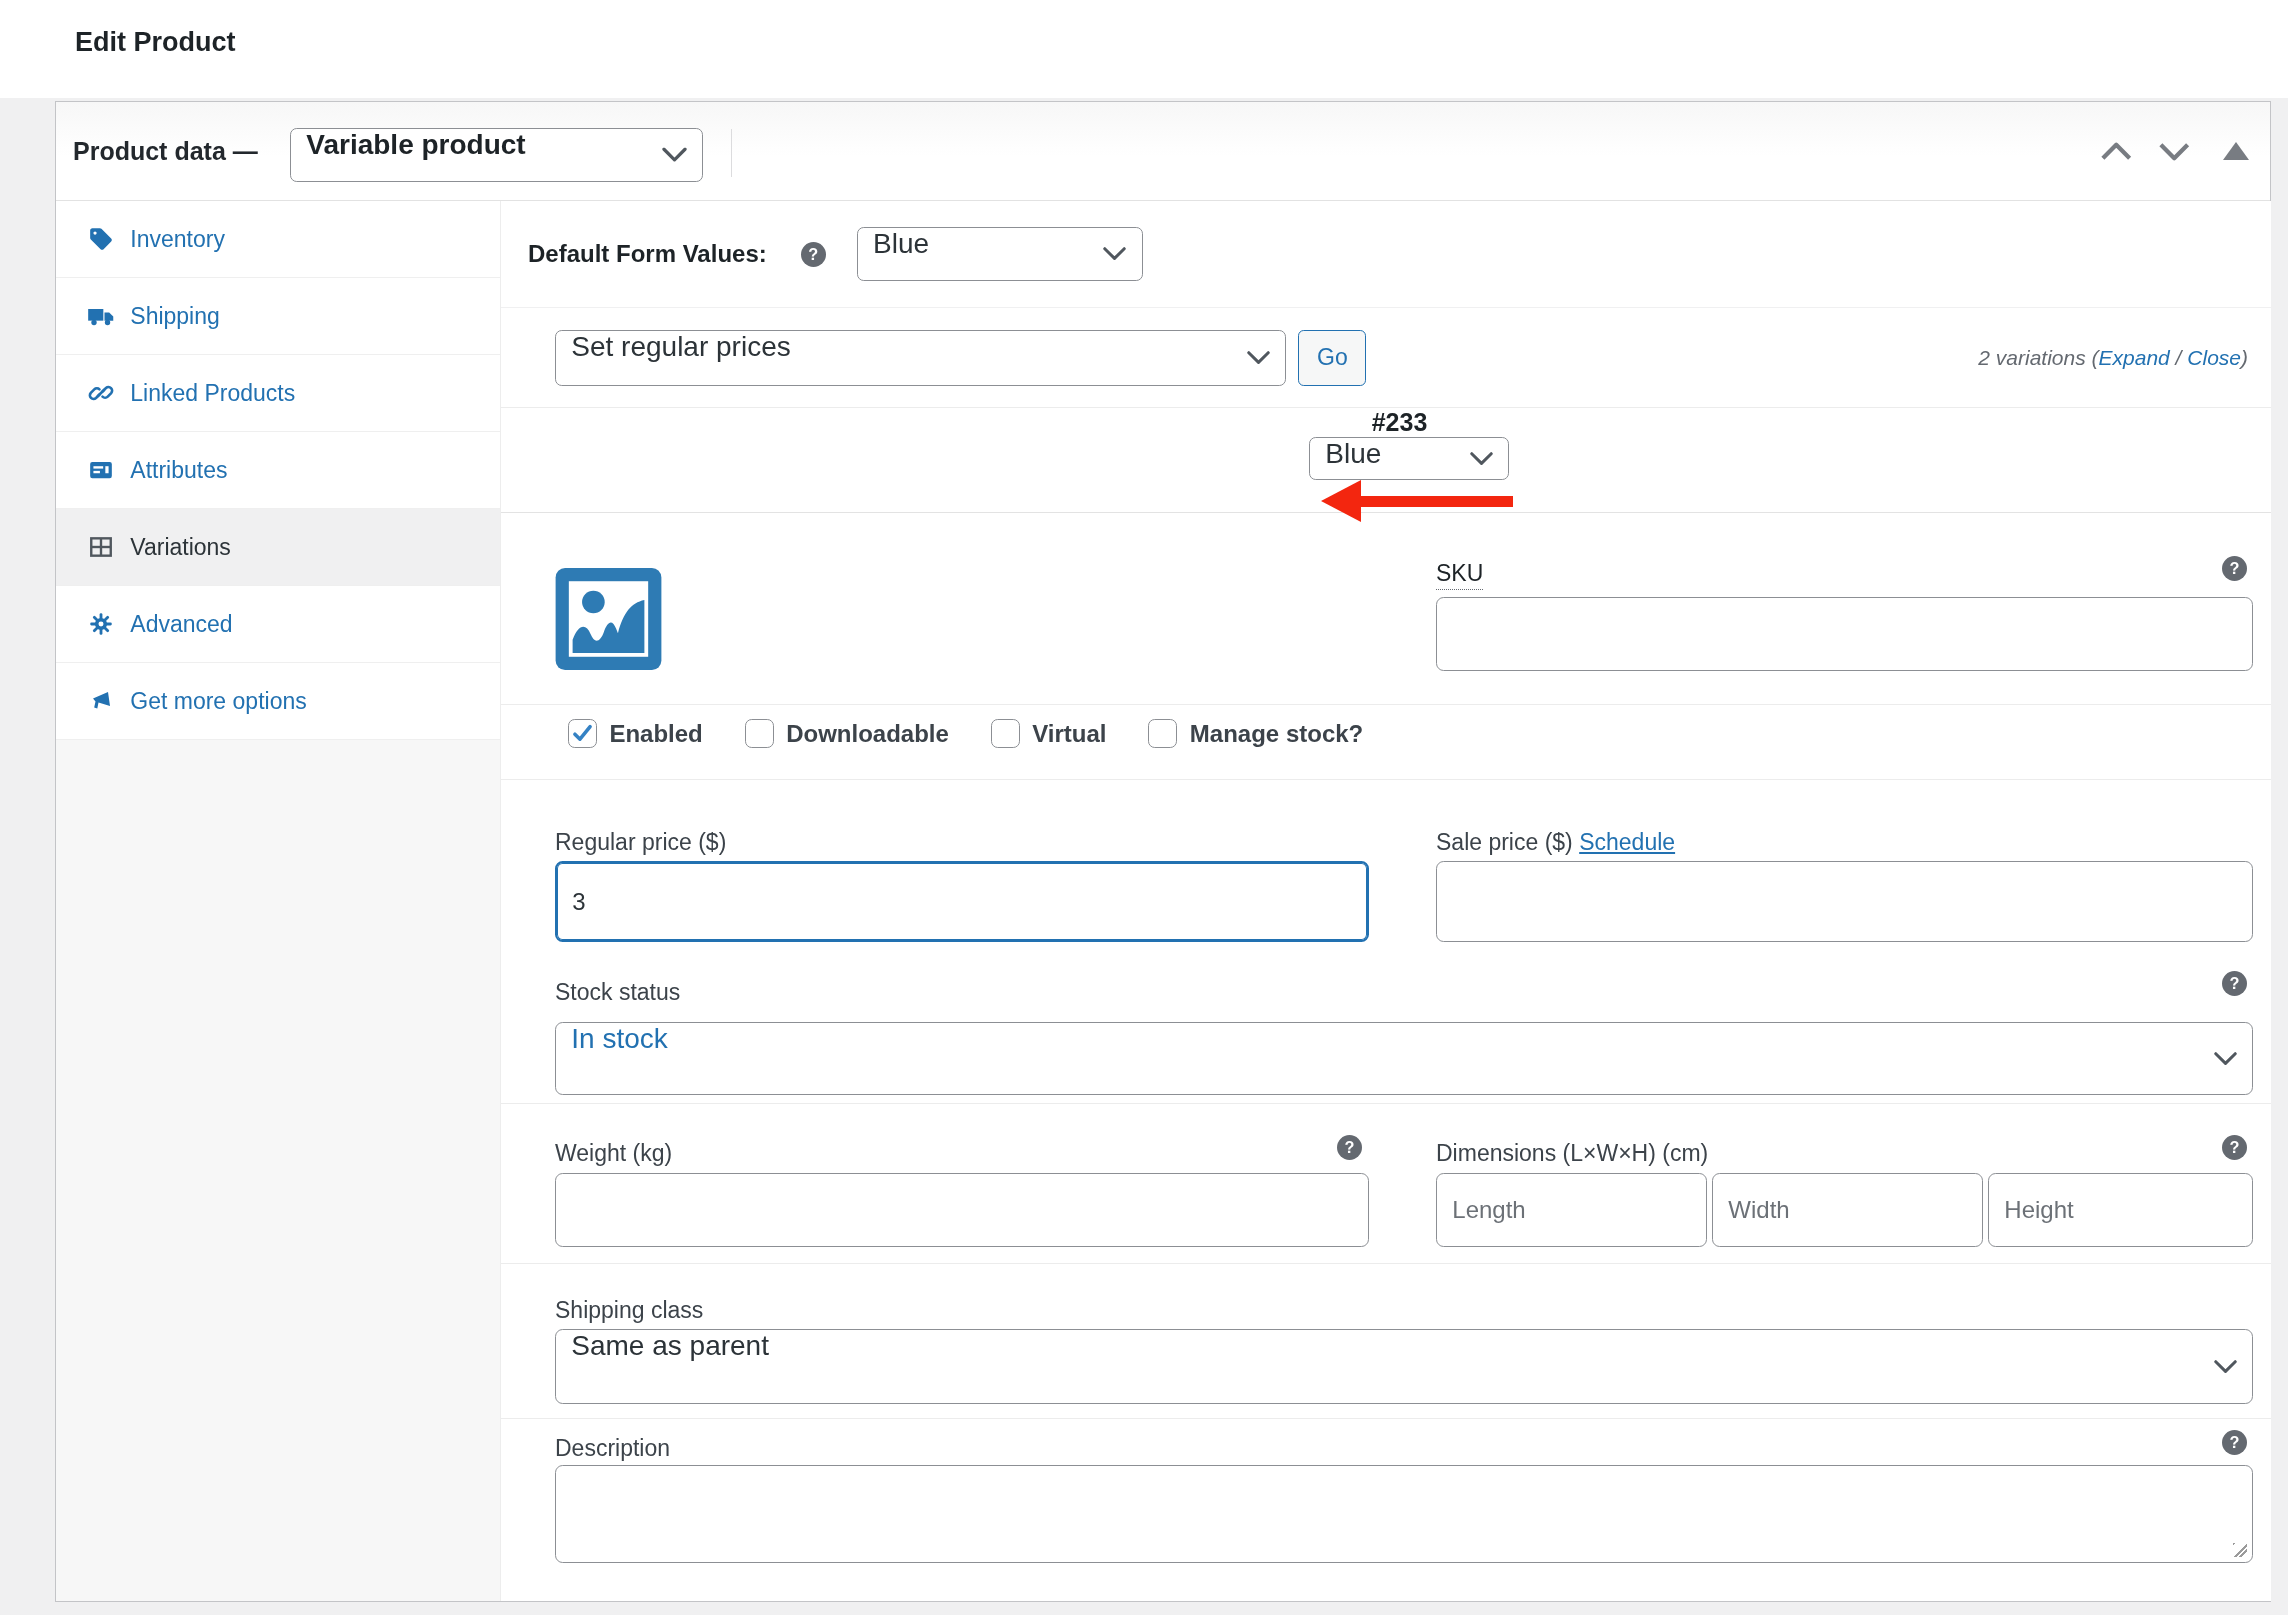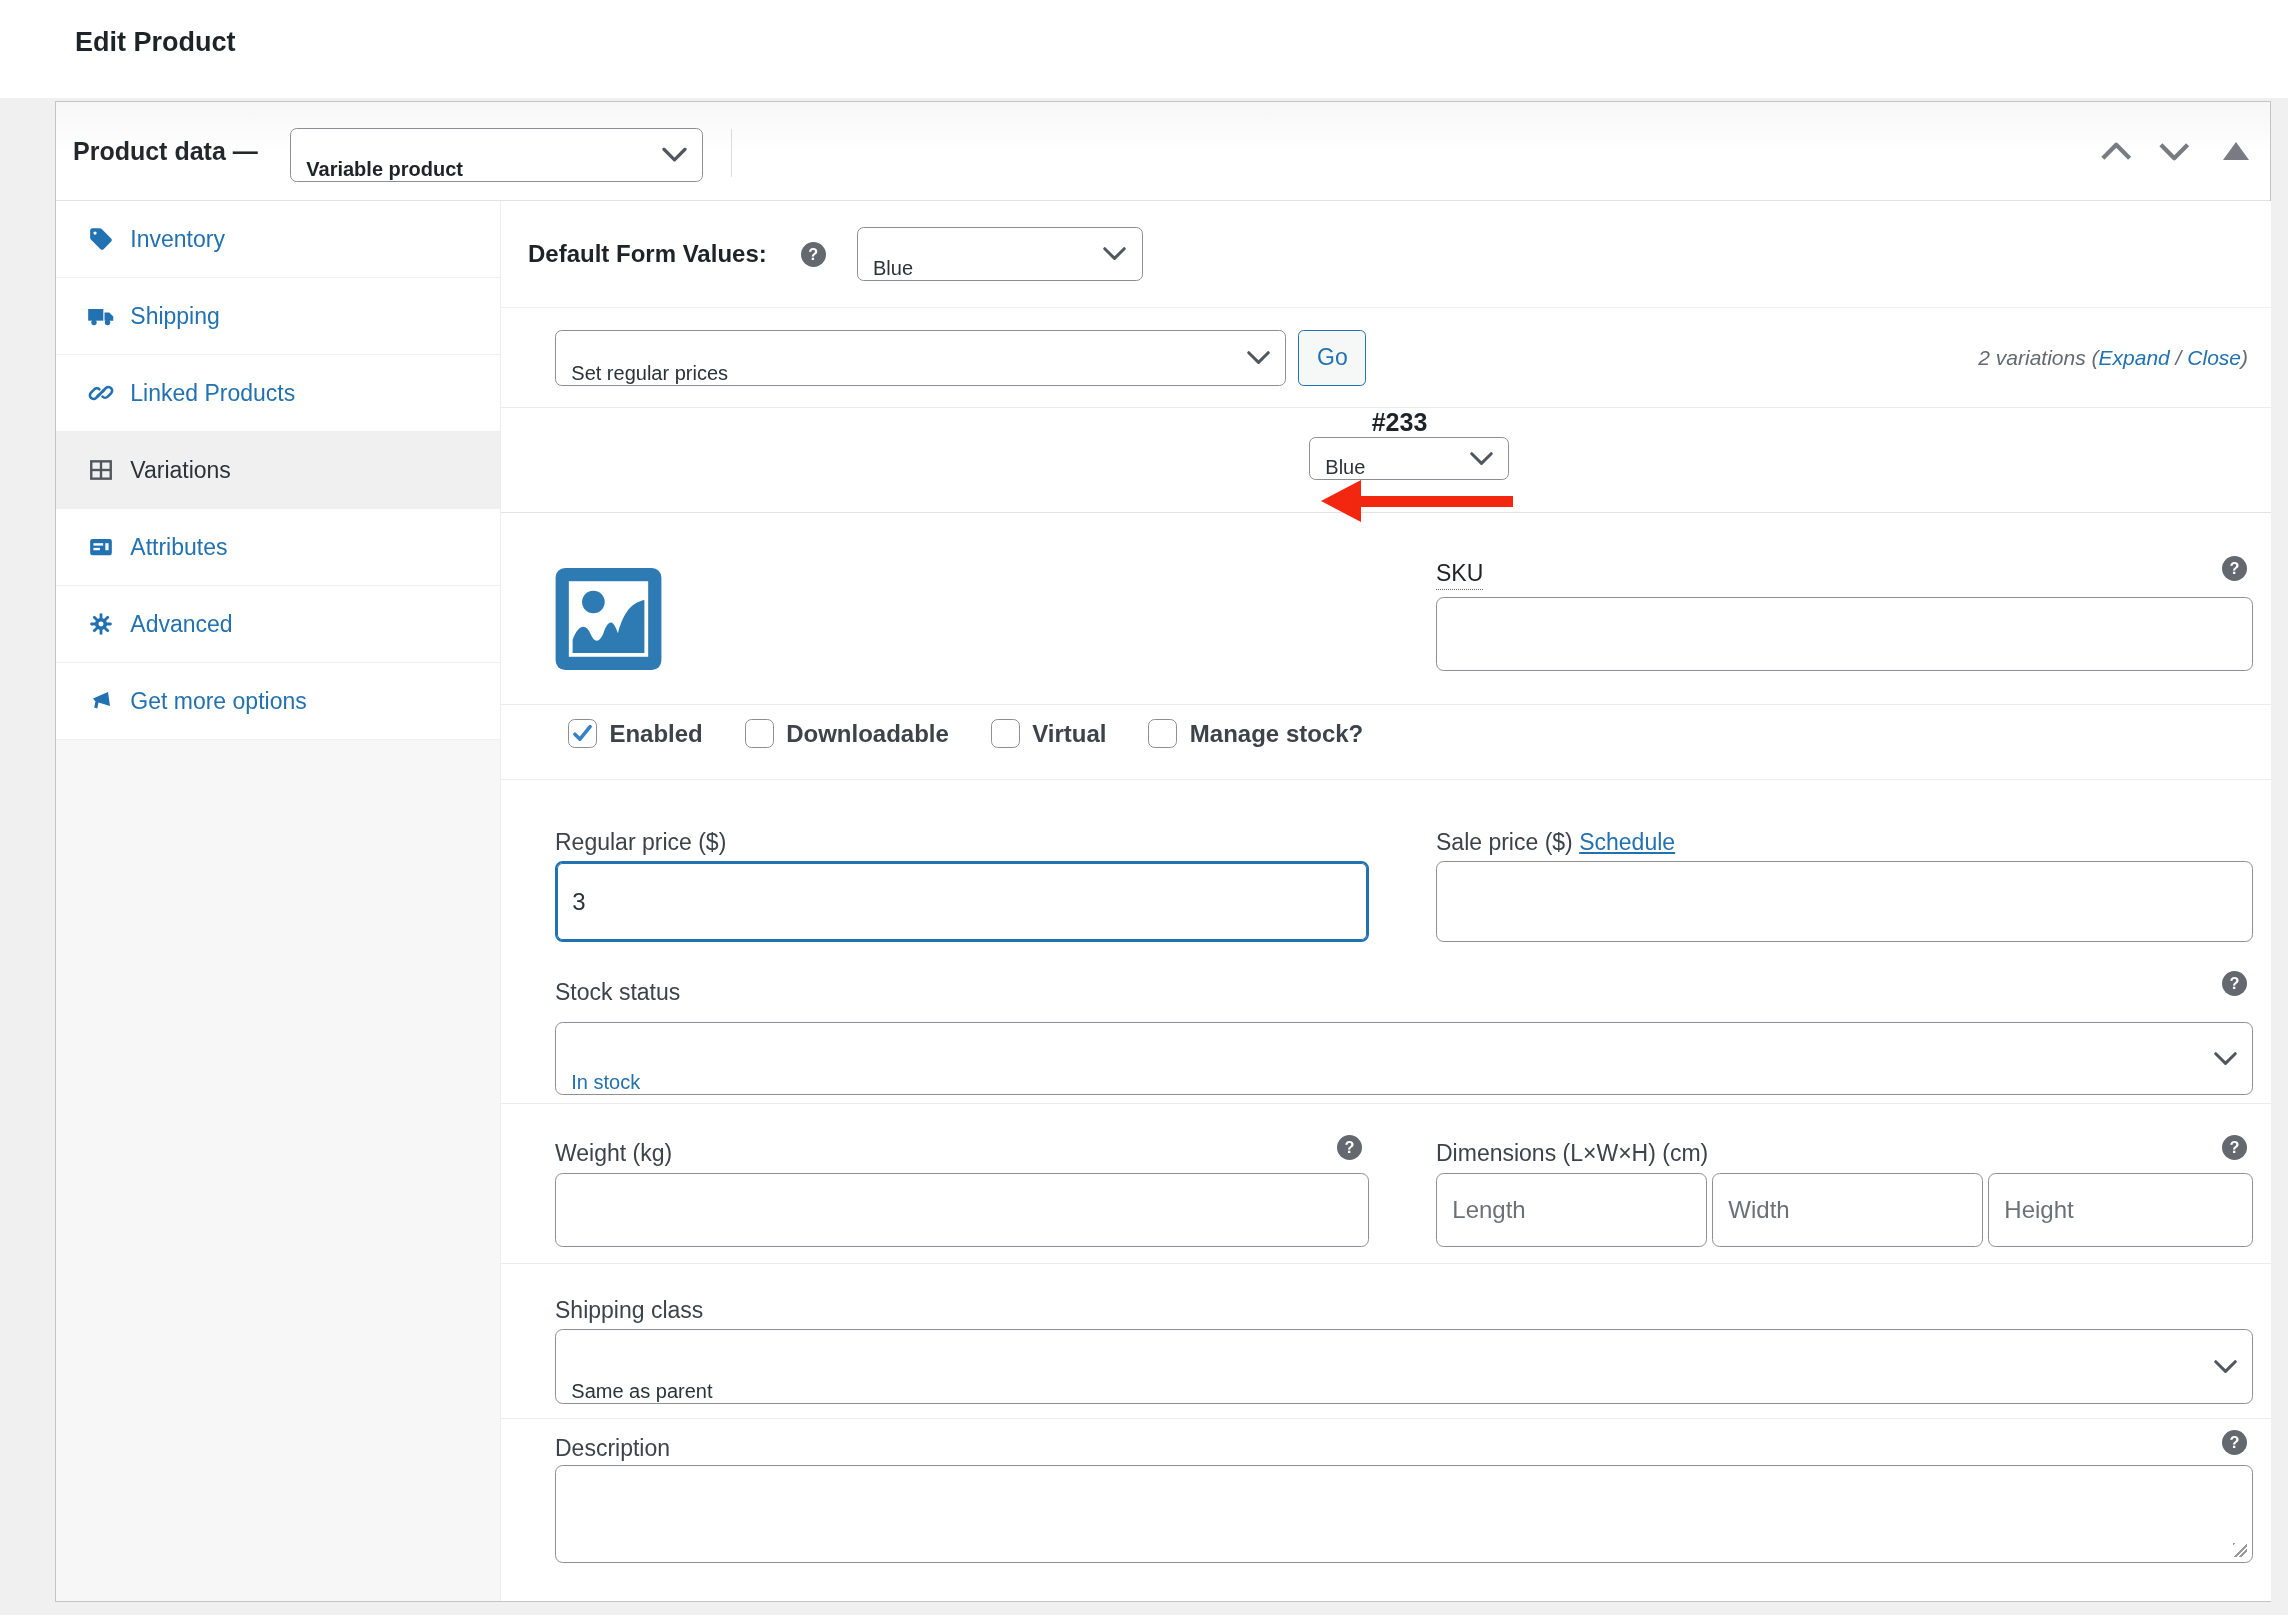--- a/index.html
+++ b/index.html
@@ -13,21 +13,21 @@
   
   .panel { position:absolute; left:40px; top:101px; width:2216px; height:1501px; background:#fff; border:1px solid #c3c4c7;margin-left:15px; }
 
   .panel-header { position:absolute; left:0; top:0; width:100%; height:99px; background:linear-gradient(180deg,#f7f7f7,#ffffff 55%); border-bottom:1px solid #e2e2e2; display:flex; align-items:center; }
   .panel-title { margin-left:17px; font-size:25px; font-weight:bold; color:#23282d; }
   .hdr-divider { position:absolute; left:675px; top:27px; width:1px; height:48px; background:#dcdcde; }
   .hdr-icons { position:absolute; right:21px; top:0; height:100%; display:flex; align-items:center; gap:25px; }
   .tri-up { width:0; height:0; border-left:13.4px solid transparent; border-right:13.4px solid transparent; border-bottom:18px solid #787c82; margin-left:7.6px; cursor:pointer; }
 
   
-  .sel { position:relative; background:#fff; border:1.9px solid #8c8f94; border-radius:6.7px; display:flex; align-items:flex-end; padding:0 55px 0 15.3px; font-size:20px; color:#2c3338; cursor:pointer; }
+  .sel { position:relative; background:#fff; border:1.9px solid #8c8f94; border-radius:6.7px; display:flex; align-items:flex-start; padding:0 55px 0 15.3px; font-size:28px; color:#2c3338; cursor:pointer; }
   .sel .chev { position:absolute; right:15.3px; top:50%; transform:translateY(-50%); }
   .sel-header { position:absolute; left:234px; top:26px; width:413px; height:54px; font-weight:600; color:#1d2327; }
 
   
   .sidebar { position:absolute; left:0; top:99px; width:445px; height:1400px; background:#f7f7f7; border-right:1px solid #ededed; }
   .tab { height:77px; display:flex; align-items:center; padding-left:30px; gap:15.3px; background:#fff; border-bottom:1px solid #efefef; color:#2271b1; font-size:23px; cursor:pointer; }
   .tab .ticon { width:29px; height:29px; display:flex; align-items:center; justify-content:center; }
   .tab.active { background:#f0f0f1; color:#2c3338; }
 
   
@@ -123,40 +123,40 @@
     <div class="tab">
       <span class="ticon">
         <svg width="26" height="26" viewBox="0 0 24 24" fill="none" stroke="#2271b1" stroke-width="2.4" stroke-linecap="round">
             <path d="M9.2 14.8l5.6-5.6"></path>
             <path d="M10.6 13.4l-3.2 3.2a3.4 3.4 0 0 1-4.8-4.8l3.2-3.2a3.4 3.4 0 0 1 4.8 0"></path>
             <path d="M13.4 10.6l3.2-3.2a3.4 3.4 0 0 1 4.8 4.8l-3.2 3.2a3.4 3.4 0 0 1-4.8 0"></path>
           </svg>
       </span>
       <span>Linked Products</span>
     </div>
-    <div class="tab active">
-      <span class="ticon">
-        <svg width="26" height="26" viewBox="0 0 24 24" fill="none" stroke="#50575e" stroke-width="2.2">
-            <rect x="3" y="4" width="18" height="16"></rect>
-            <line x1="12" y1="4" x2="12" y2="20"></line>
-            <line x1="3" y1="12" x2="21" y2="12"></line>
-          </svg>
-      </span>
-      <span>Variations</span>
-    </div>
     <div class="tab">
       <span class="ticon">
         <svg width="26" height="26" viewBox="0 0 24 24">
             <rect x="2" y="4.5" width="20" height="15" rx="2" fill="#2271b1"></rect>
             <rect x="5" y="8.5" width="9" height="2.2" fill="#fff"></rect>
             <rect x="5" y="12.8" width="6" height="2.2" fill="#fff"></rect>
             <rect x="16" y="8.5" width="3" height="6.5" fill="#fff"></rect>
           </svg>
       </span>
       <span>Attributes</span>
+    </div>
+    <div class="tab active">
+      <span class="ticon">
+        <svg width="26" height="26" viewBox="0 0 24 24" fill="none" stroke="#50575e" stroke-width="2.2">
+            <rect x="3" y="4" width="18" height="16"></rect>
+            <line x1="12" y1="4" x2="12" y2="20"></line>
+            <line x1="3" y1="12" x2="21" y2="12"></line>
+          </svg>
+      </span>
+      <span>Variations</span>
     </div>
     <div class="tab">
       <span class="ticon">
         <svg width="26" height="26" viewBox="0 0 24 24" fill="#2271b1">
             <g>
               <rect x="10.7" y="2" width="2.6" height="20" rx="1.2"></rect>
               <rect x="10.7" y="2" width="2.6" height="20" rx="1.2" transform="rotate(45 12 12)"></rect>
               <rect x="10.7" y="2" width="2.6" height="20" rx="1.2" transform="rotate(90 12 12)"></rect>
               <rect x="10.7" y="2" width="2.6" height="20" rx="1.2" transform="rotate(135 12 12)"></rect>
               <circle cx="12" cy="12" r="5.6"></circle>

